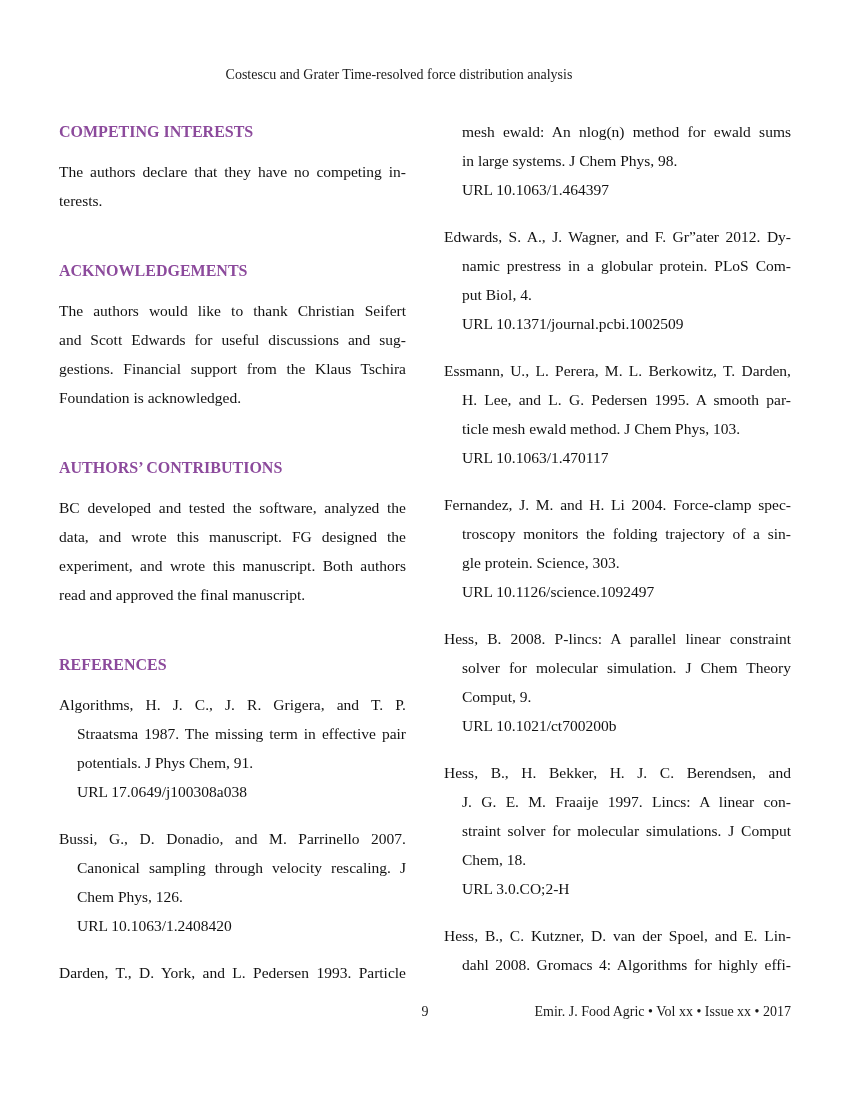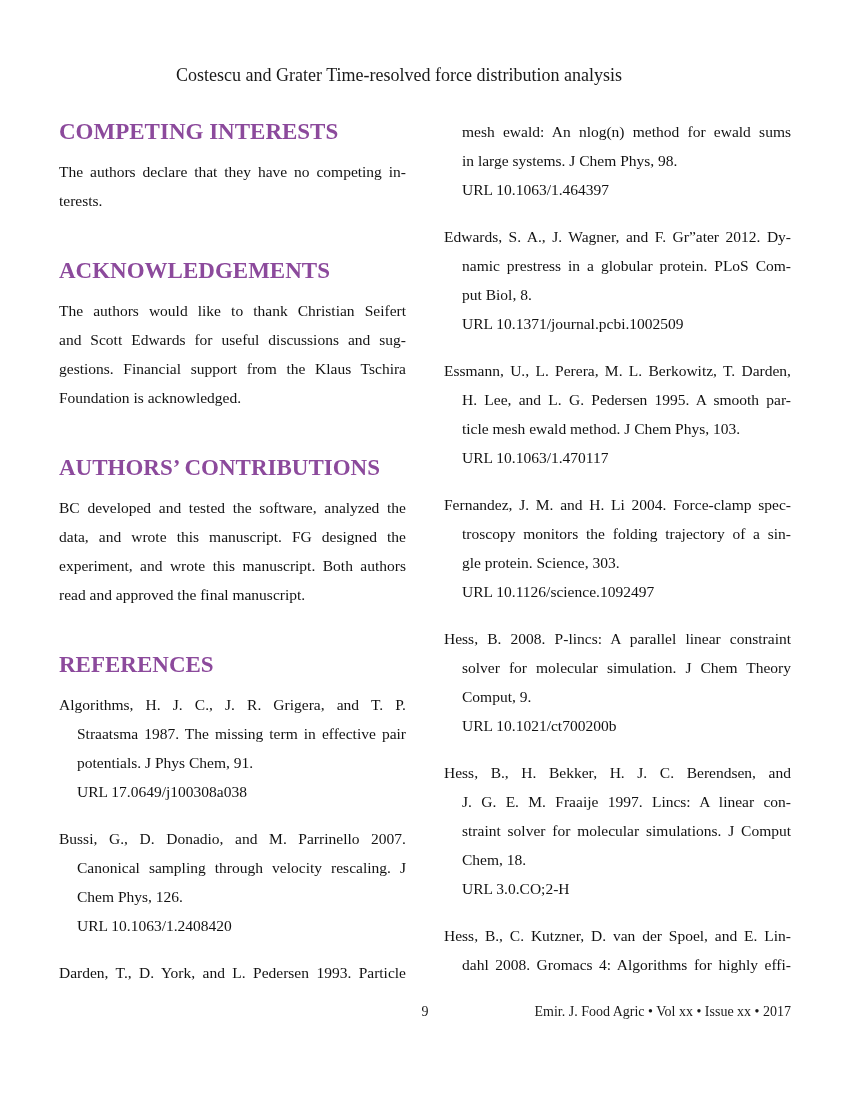--- a/index.html
+++ b/index.html
@@ -6,31 +6,31 @@
   .page{
     position:relative;
     width:850px;height:1100px;
     background:#ffffff;
     font-family:"Liberation Serif","DejaVu Serif",serif;
     color:#121212;
     overflow:hidden;
   }
   .running-title{
     position:absolute;top:66px;left:0;width:798px;
-    text-align:center;font-size:18px;line-height:18px;color:#1a1a1a;
+    text-align:center;font-size:14px;line-height:18px;color:#1a1a1a;
   }
   .col{
     position:absolute;top:117px;width:347px;
     font-size:15.5px;line-height:29px;
   }
   .col-left{left:59px;}
   .col-right{left:444px;}
   .sec-heading{
     margin:41px 0 11px 0;
-    font-size:23px;font-weight:bold;line-height:29px;
+    font-size:16px;font-weight:bold;line-height:29px;
     color:#8c4a9c;
   }
   section:first-child .sec-heading{margin-top:0;}
   .para{margin:0;}
   .ref{margin:0 0 18px 0;}
   .ref:last-child{margin-bottom:0;}
   .ln{display:block;text-align:left;}
   .ln.j{text-align:justify;text-align-last:justify;}
   .ln.cont{padding-left:18px;}
   .footer{
@@ -105,21 +105,21 @@
 
     <p class="ref">
       <span class="ln j cont">mesh ewald: An nlog(n) method for ewald sums</span>
       <span class="ln cont">in large systems. J Chem Phys, 98.</span>
       <span class="ln cont">URL 10.1063/1.464397</span>
     </p>
 
     <p class="ref">
       <span class="ln j">Edwards, S. A., J. Wagner, and F. Gr”ater 2012. Dy-</span>
       <span class="ln j cont">namic prestress in a globular protein. PLoS Com-</span>
-      <span class="ln cont">put Biol, 8.</span>
+      <span class="ln cont">put Biol, 4.</span>
       <span class="ln cont">URL 10.1371/journal.pcbi.1002509</span>
     </p>
 
     <p class="ref">
       <span class="ln j">Essmann, U., L. Perera, M. L. Berkowitz, T. Darden,</span>
       <span class="ln j cont">H. Lee, and L. G. Pedersen 1995. A smooth par-</span>
       <span class="ln cont">ticle mesh ewald method. J Chem Phys, 103.</span>
       <span class="ln cont">URL 10.1063/1.470117</span>
     </p>
 

